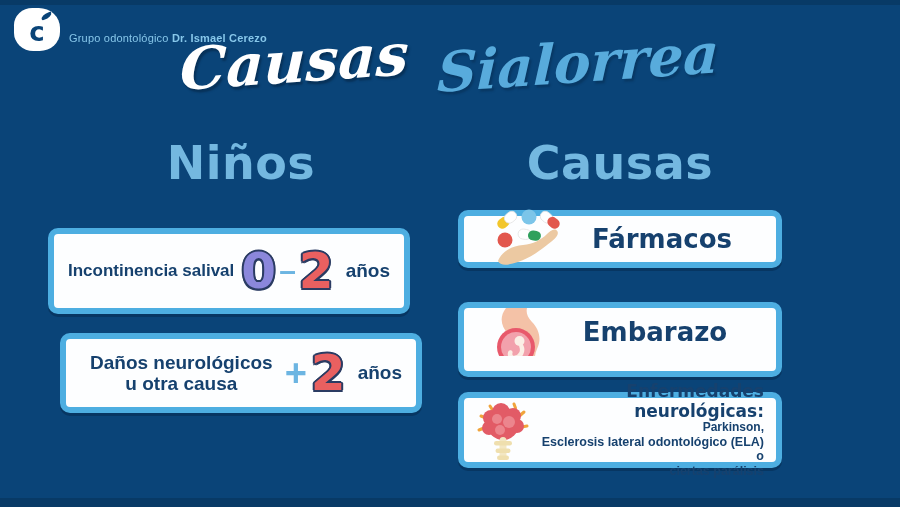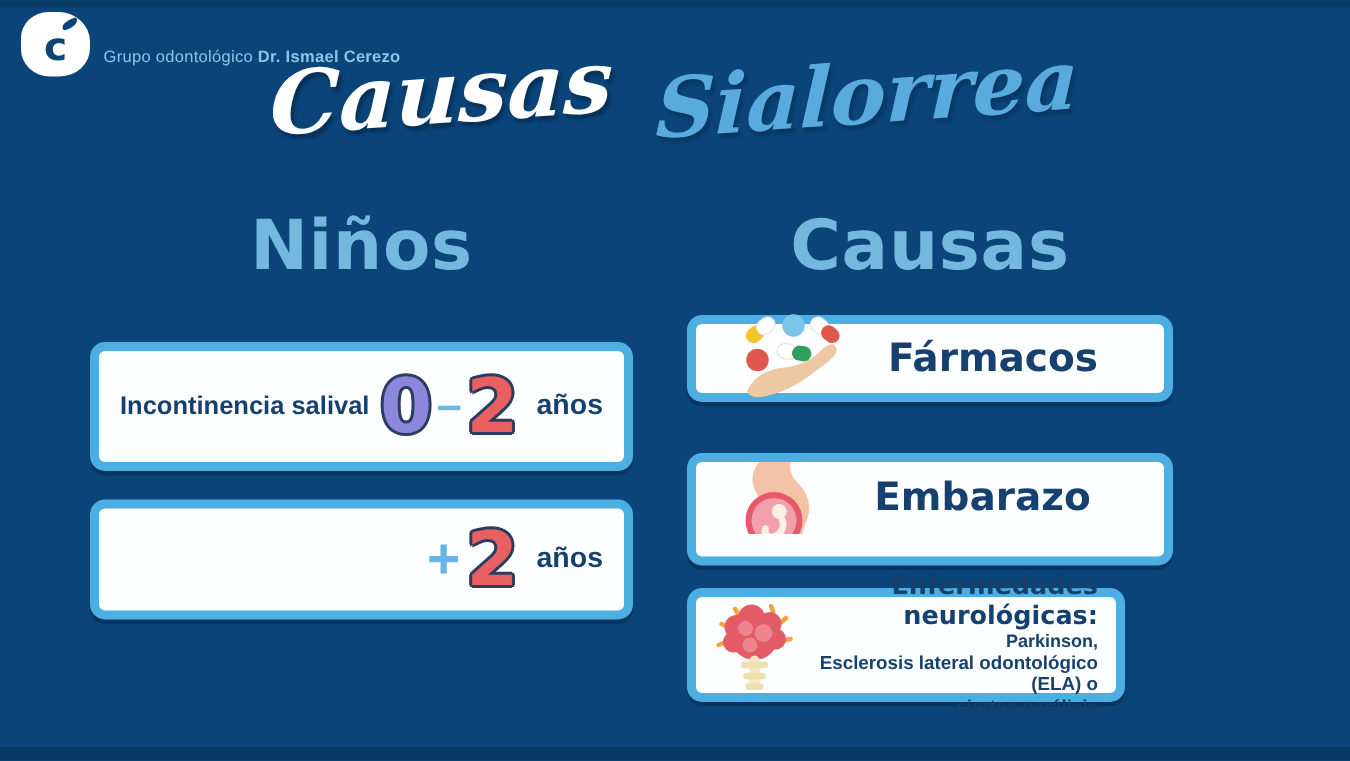--- a/index.html
+++ b/index.html
@@ -35,25 +35,25 @@
 
   
   .col-heading{position:absolute;top:136px;text-align:center;font-size:46px;font-weight:800;
                color:var(--heading-blue);letter-spacing:.5px;font-family:"DejaVu Sans",sans-serif;}
   .col-heading.ninos{left:60px;width:362px;}
   .col-heading.adultos{left:458px;width:324px;}
 
   
   .card{position:absolute;background:var(--card-bg);border:6px solid var(--card-border);
         border-radius:10px;display:flex;align-items:center;box-shadow:0 3px 0 rgba(4,30,56,.35);}
-  .card.c1{left:60px;top:228px;width:362px;height:86px;padding:0 14px 0 14px;}
+  .card.c1{left:48px;top:228px;width:362px;height:86px;padding:0 14px 0 14px;}
   .card.c2{left:60px;top:333px;width:362px;height:80px;padding:0 14px 0 10px;}
   .card.a1{left:458px;top:210px;width:324px;height:58px;padding:0 10px 0 28px;justify-content:center;}
   .card.a2{left:458px;top:302px;width:324px;height:75px;padding:0 10px 15px 26px;overflow:hidden;}
-  .card.a3{left:458px;top:392px;width:292px;height:76px;padding:0 12px 0 8px;}
+  .card.a3{left:458px;top:392px;width:324px;height:76px;padding:0 12px 0 8px;}
 
   .card-label{color:var(--navy);font-weight:bold;font-size:17px;}
   .card-label.two-line{font-size:19px;line-height:1.12;text-align:center;margin-left:14px;}
   .numgrp{margin-left:auto;display:flex;align-items:center;}
   .num{font-family:"DejaVu Sans",sans-serif;font-weight:800;font-size:50px;line-height:1;}
   .num.purple{color:var(--num-purple);}
   .num.red{color:var(--num-red);}
   .outlined{text-shadow:2px 0 0 var(--num-outline),-2px 0 0 var(--num-outline),
             0 2px 0 var(--num-outline),0 -2px 0 var(--num-outline),
             1.5px 1.5px 0 var(--num-outline),-1.5px 1.5px 0 var(--num-outline),
@@ -100,20 +100,24 @@
   <span class="card-label">Incontinencia salival</span>
   <span class="numgrp">
     <span class="num purple outlined">0</span>
     <span class="dash">–</span>
     <span class="num red outlined">2</span>
     <span class="unit">años</span>
   </span>
 </div>
 
 <div class="card c2">
+  <span class="card-label two-line">
+    <span>Daños neurológicos</span><br>
+    <span>u otra causa</span>
+  </span>
   <span class="numgrp">
     <span class="plus">+</span>
     <span class="num red outlined">2</span>
     <span class="unit">años</span>
   </span>
 </div>
 
 <div class="card a1">
   <span class="icon-wrap">
     <svg width="74" height="60" viewBox="0 0 74 60">

